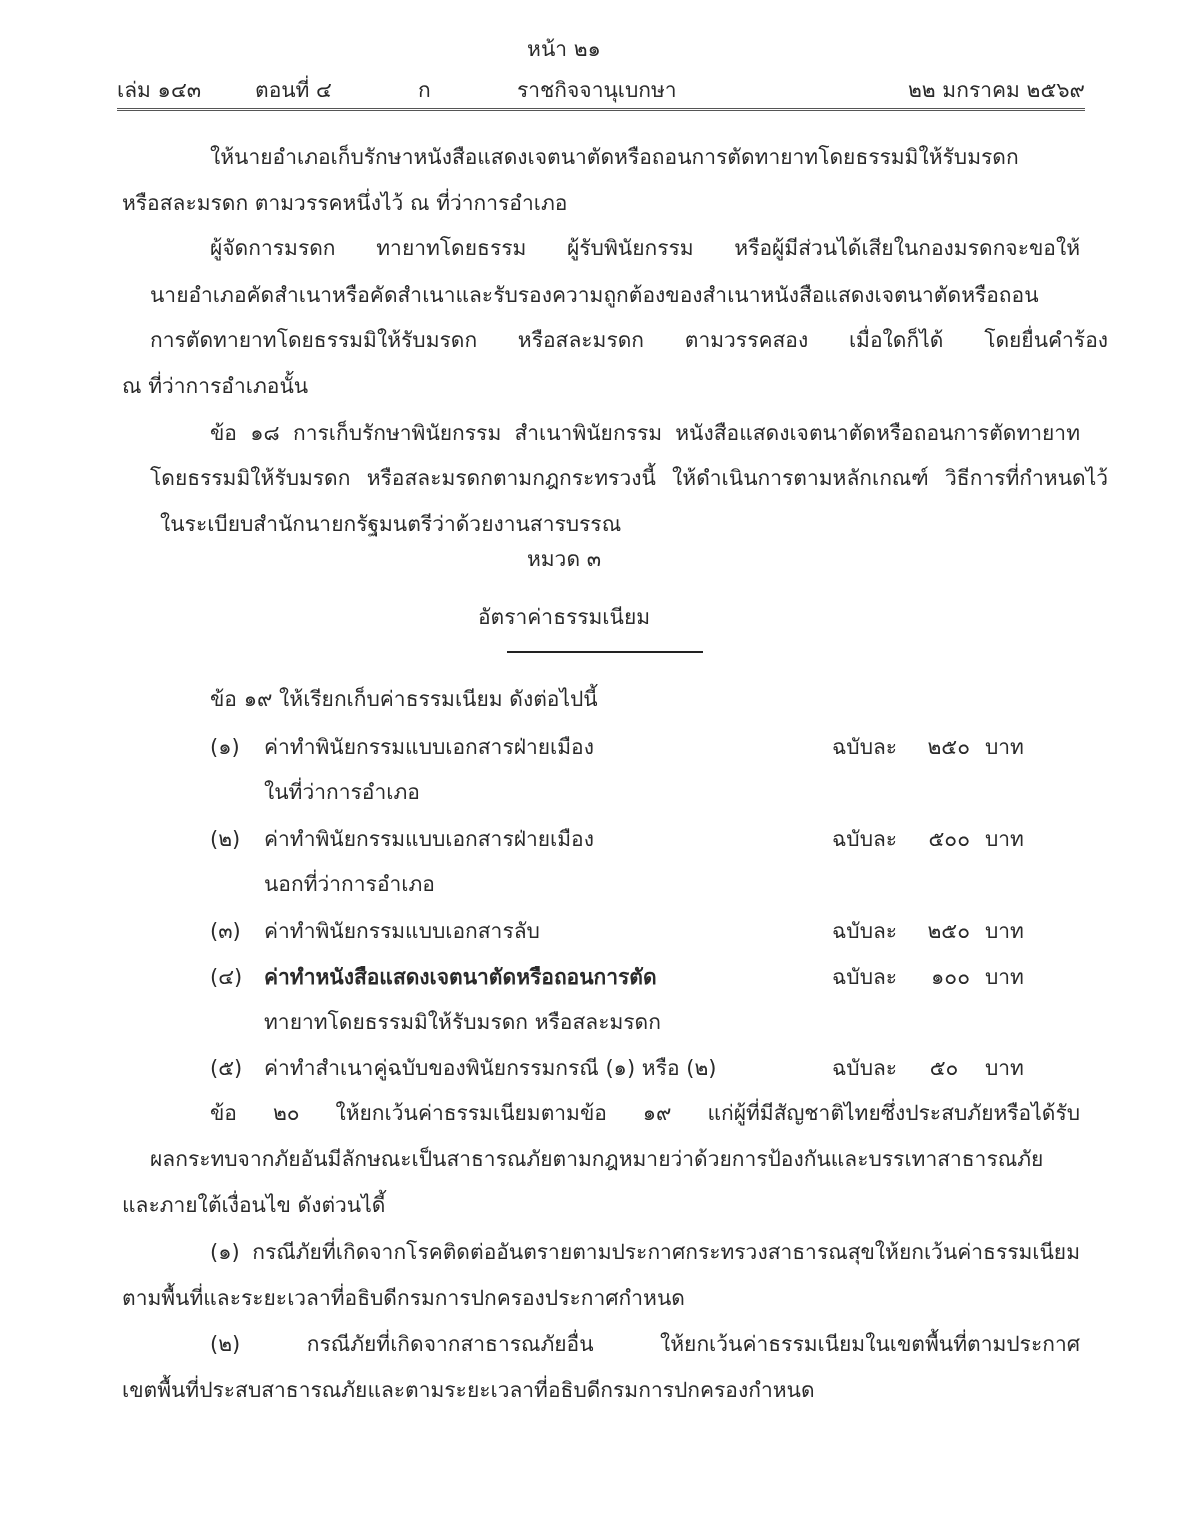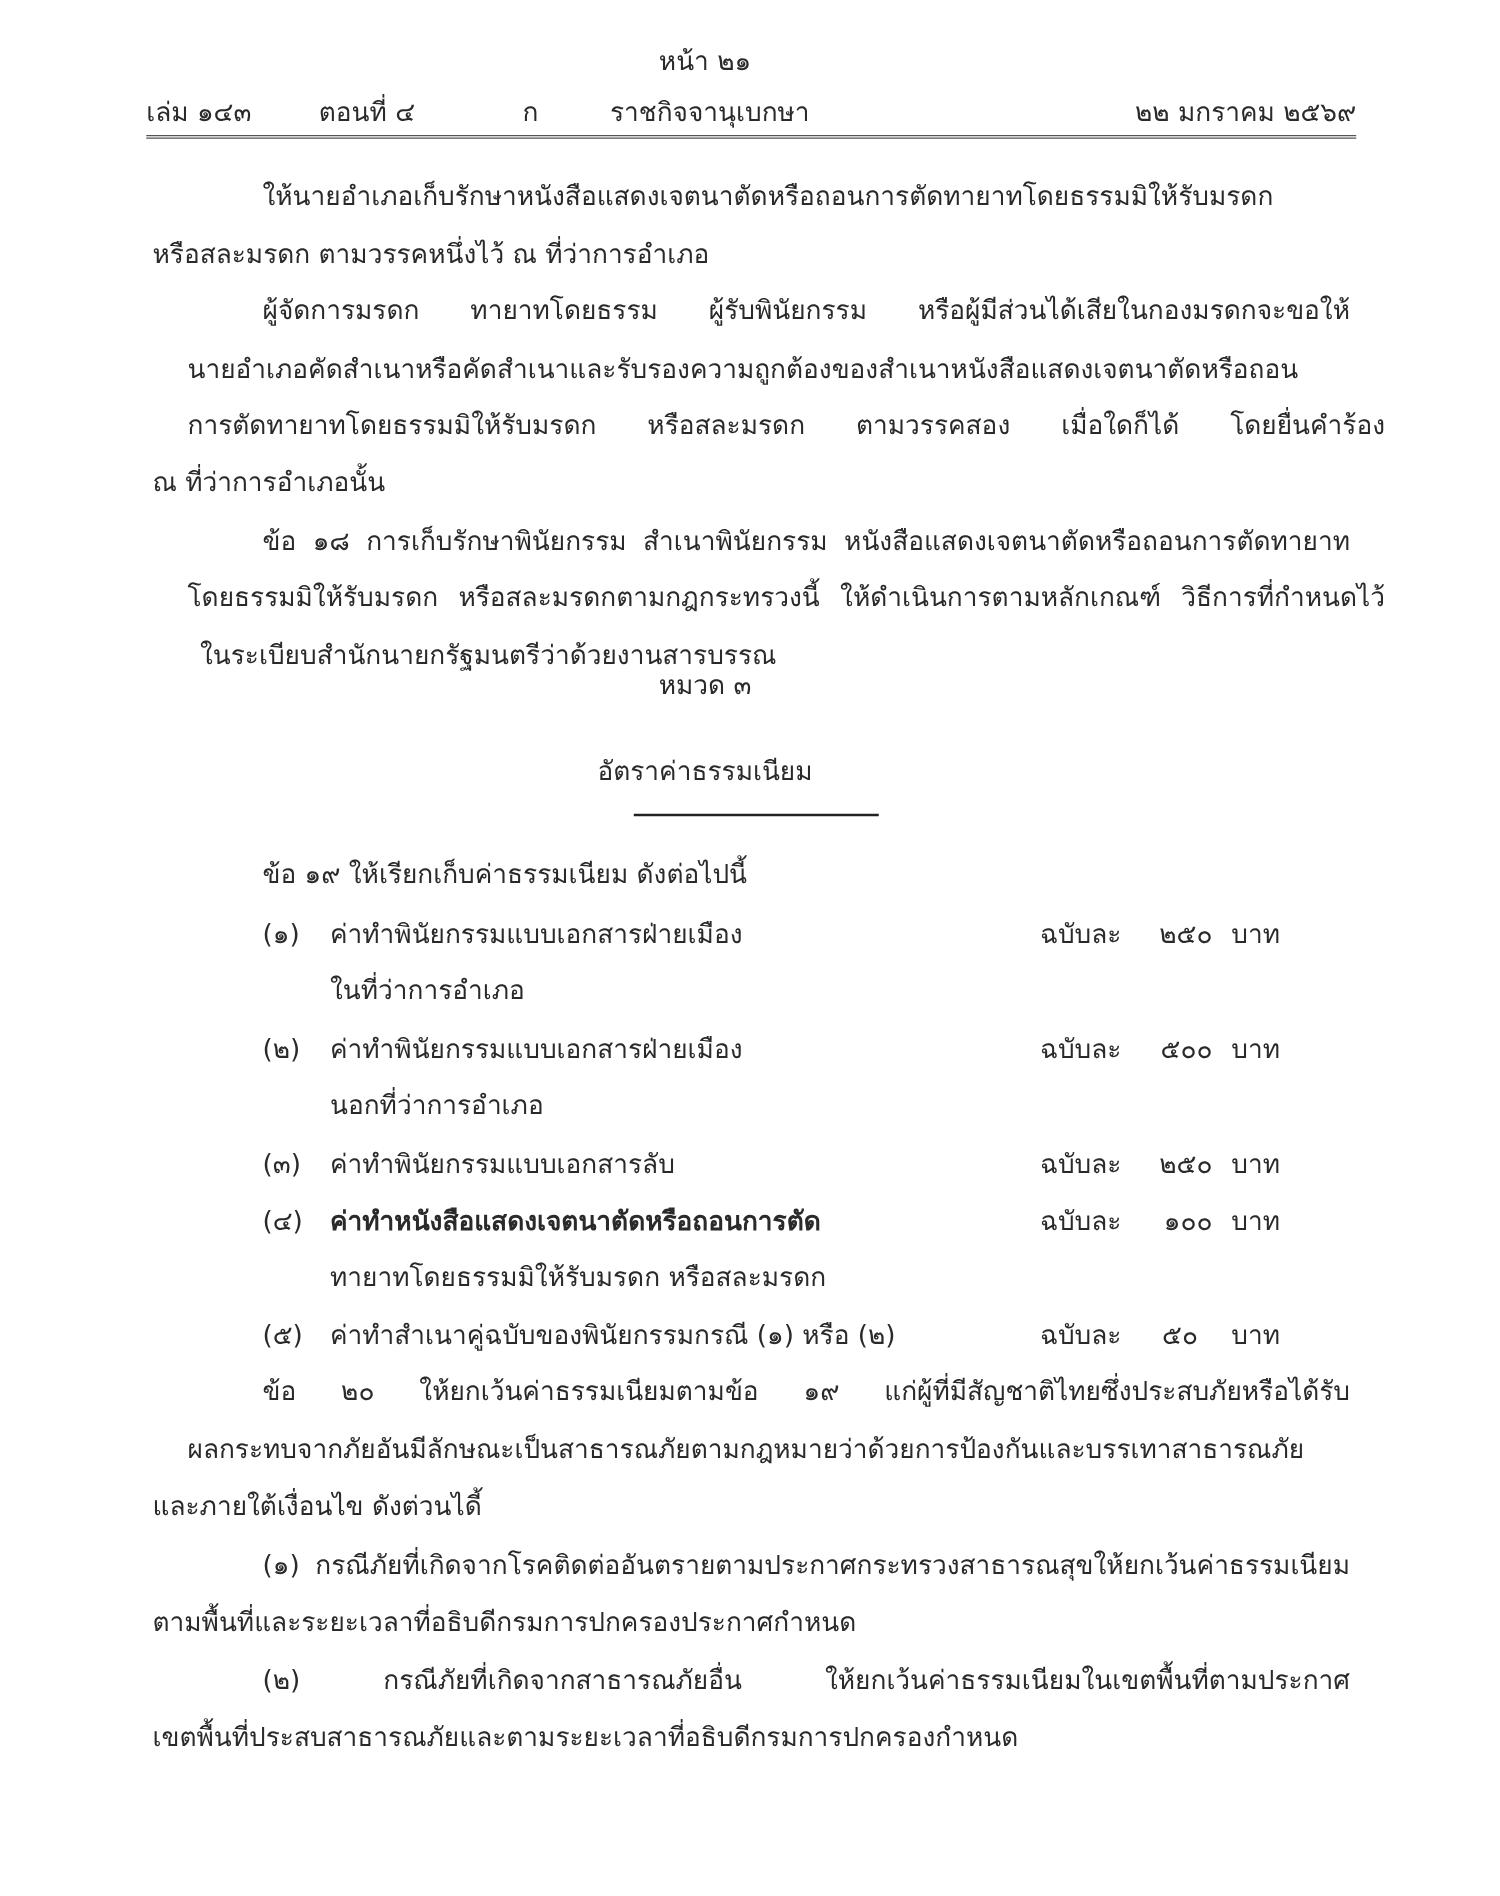--- a/index.html
+++ b/index.html
@@ -21,21 +21,21 @@
 </style>
 </head>
 <body>
 
 <div class="abs txt center" style="top:34px;">หน้า ๒๑</div>
 
 <div>
   <div class="abs txt" style="left:117px; top:75px;">เล่ม ๑๔๓</div>
   <div class="abs txt" style="left:255px; top:75px;">ตอนที่ ๔</div>
   <div class="abs txt" style="left:418px; top:75px;">ก</div>
-  <div class="abs txt" style="left:488px; top:75px;text-align:right;">ราชกิจจานุเบกษา</div>
+  <div class="abs txt" style="left:517px; top:75px;text-align:right;">ราชกิจจานุเบกษา</div>
   <div class="abs txt" style="right:115px; top:75px; text-align:right;">๒๒ มกราคม ๒๕๖๙</div>
 </div>
 <div class="rule"></div>
 
 <div>
   <div class="abs txt just-ind" style="left:210px; top:142px;">ให้นายอำเภอเก็บรักษาหนังสือแสดงเจตนาตัดหรือถอนการตัดทายาทโดยธรรมมิให้รับมรดก</div>
   <div class="abs txt" style="left:122px; top:188px;">หรือสละมรดก ตามวรรคหนึ่งไว้ ณ ที่ว่าการอำเภอ</div>
 </div>
 
 <div>
@@ -44,21 +44,21 @@
   <div class="abs txt just" style="left:122px; top:325px;">การตัดทายาทโดยธรรมมิให้รับมรดก หรือสละมรดก ตามวรรคสอง เมื่อใดก็ได้ โดยยื่นคำร้อง</div>
   <div class="abs txt" style="left:122px; top:371px;">ณ ที่ว่าการอำเภอนั้น</div>
 </div>
 
 <div>
   <div class="abs txt just-ind" style="left:210px; top:418px;">ข้อ ๑๘ การเก็บรักษาพินัยกรรม สำเนาพินัยกรรม หนังสือแสดงเจตนาตัดหรือถอนการตัดทายาท</div>
   <div class="abs txt just" style="left:122px; top:463px;">โดยธรรมมิให้รับมรดก หรือสละมรดกตามกฎกระทรวงนี้ ให้ดำเนินการตามหลักเกณฑ์ วิธีการที่กำหนดไว้</div>
   <div class="abs txt" style="left:122px; top:509px;margin-left:38px;">ในระเบียบสำนักนายกรัฐมนตรีว่าด้วยงานสารบรรณ</div>
 </div>
 
-<div class="abs txt center" style="top:533px;text-align:center;">หมวด ๓</div>
+<div class="abs txt center" style="top:544px;text-align:center;">หมวด ๓</div>
 <div class="abs txt center" style="top:602px;">อัตราค่าธรรมเนียม</div>
 <div class="short-rule"></div>
 
 <div class="abs txt" style="left:210px; top:684px;">ข้อ ๑๙ ให้เรียกเก็บค่าธรรมเนียม ดังต่อไปนี้</div>
 
 <div>
 
   <div>
     <div class="abs txt" style="left:210px; top:732px;">(๑)</div>
     <div class="abs txt" style="left:264px; top:732px;">ค่าทำพินัยกรรมแบบเอกสารฝ่ายเมือง</div>

